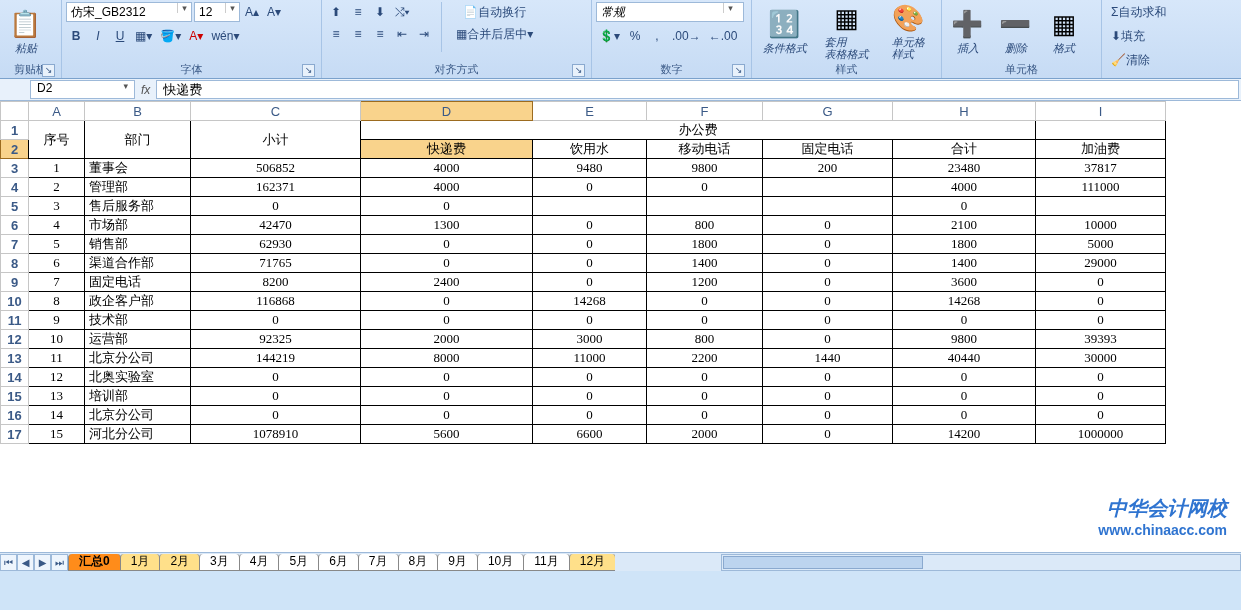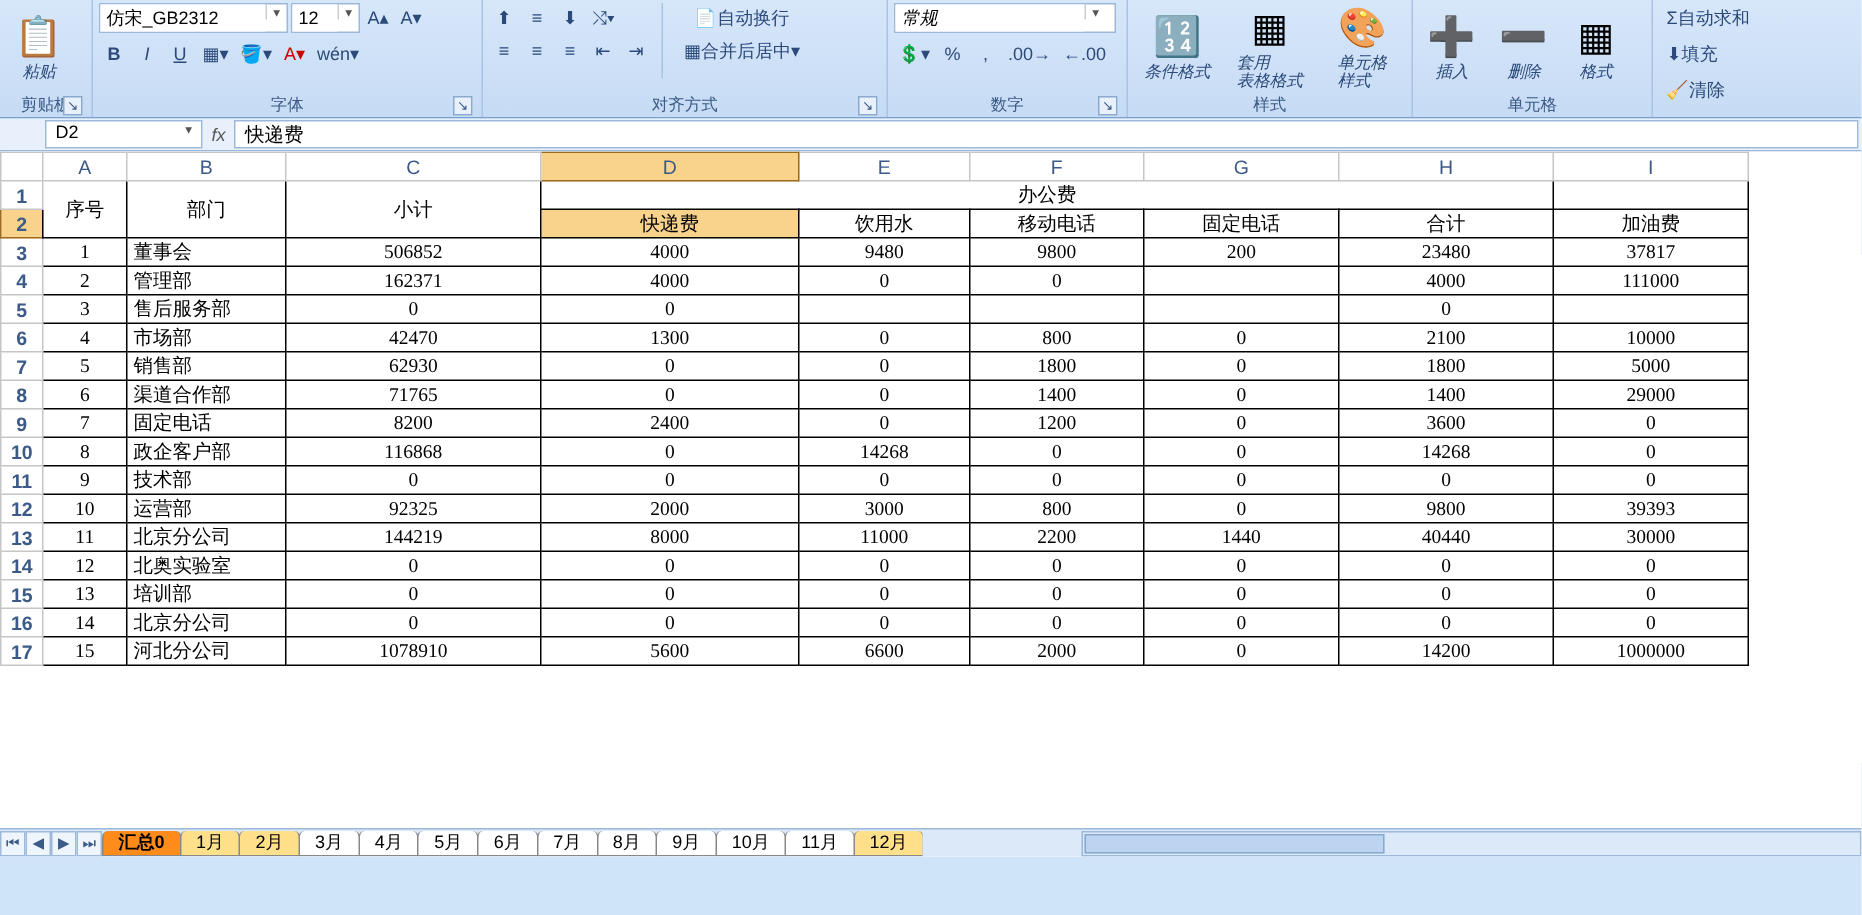--- a/index.html
+++ b/index.html
@@ -411,20 +411,24 @@
           <td>1078910</td>
           <td>5600</td>
           <td>6600</td>
           <td>2000</td>
           <td>0</td>
           <td>14200</td>
           <td>1000000</td>
         </tr>
       </tbody>
     </table>
+  <div class="watermark">
+    <div>中华会计网校</div>
+    <div class="sm">www.chinaacc.com</div>
+  </div>
   <div class="sheetbar">
     <div class="navbtns">
       <span>⏮</span>
       <span>◀</span>
       <span>▶</span>
       <span>⏭</span>
     </div>
     <div class="tabs" id="tabs">
         <div class="tab active"><span>汇总0</span></div>
         <div class="tab hl"><span>1月</span></div>

